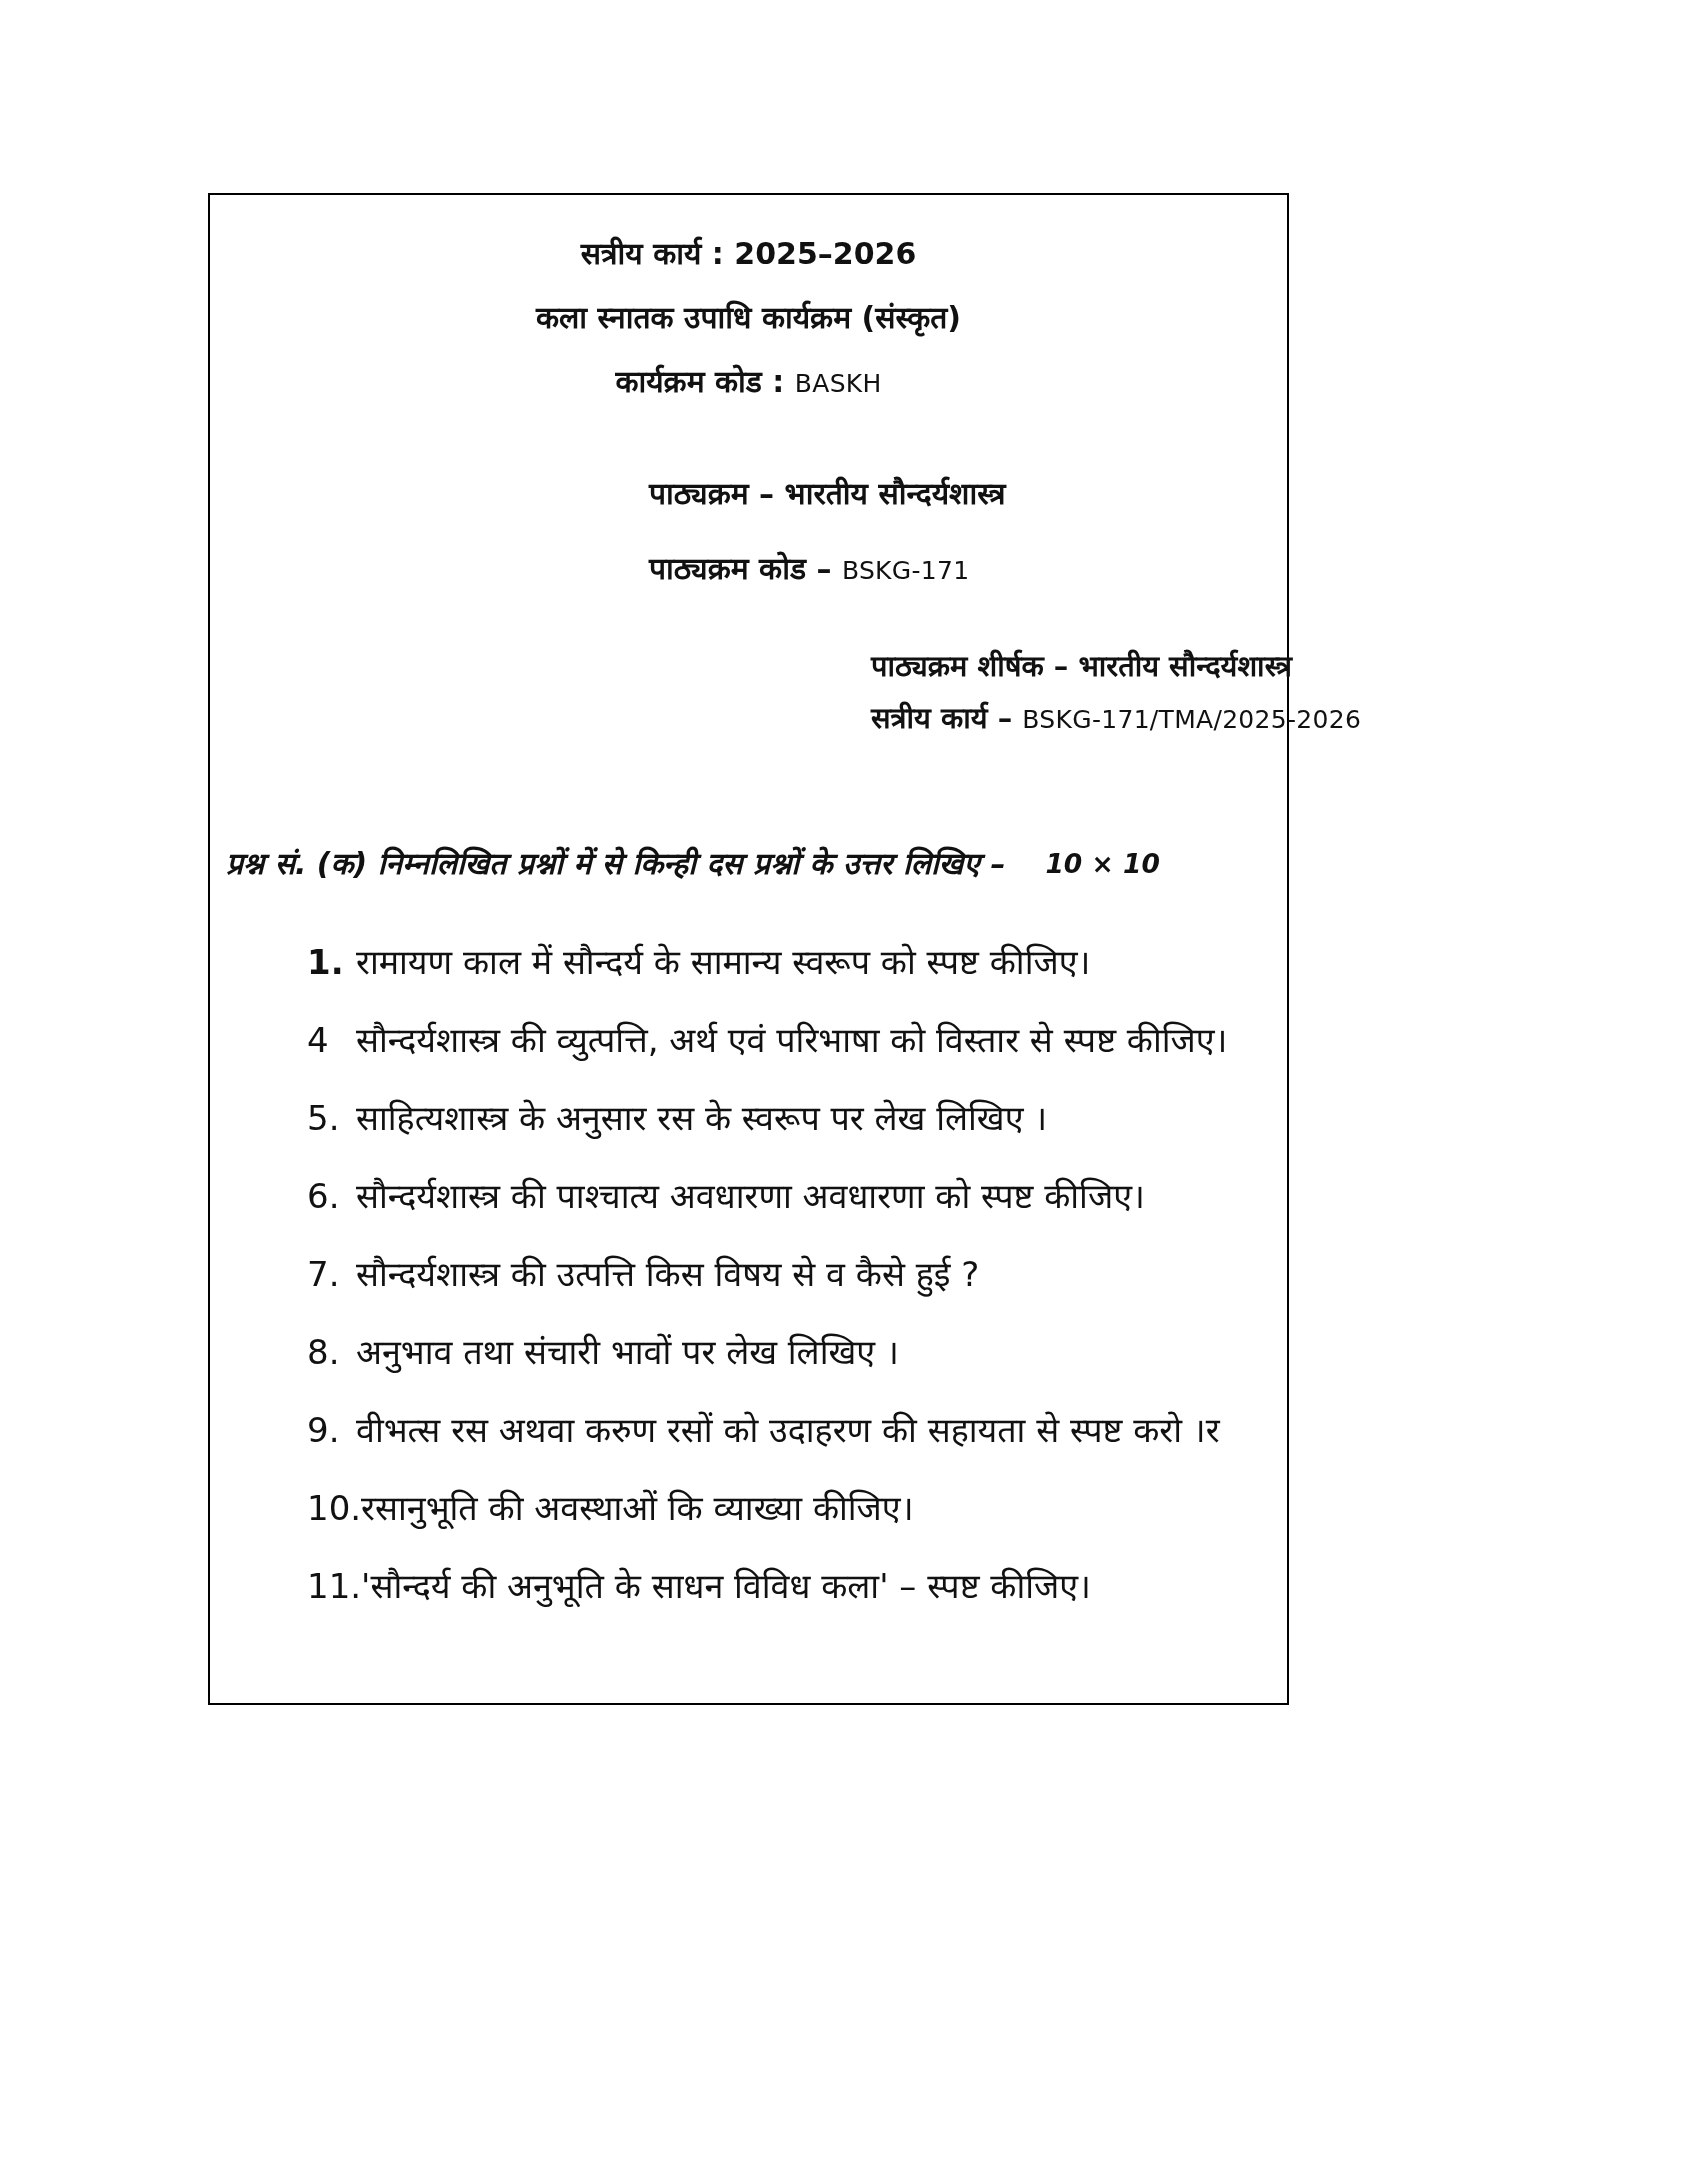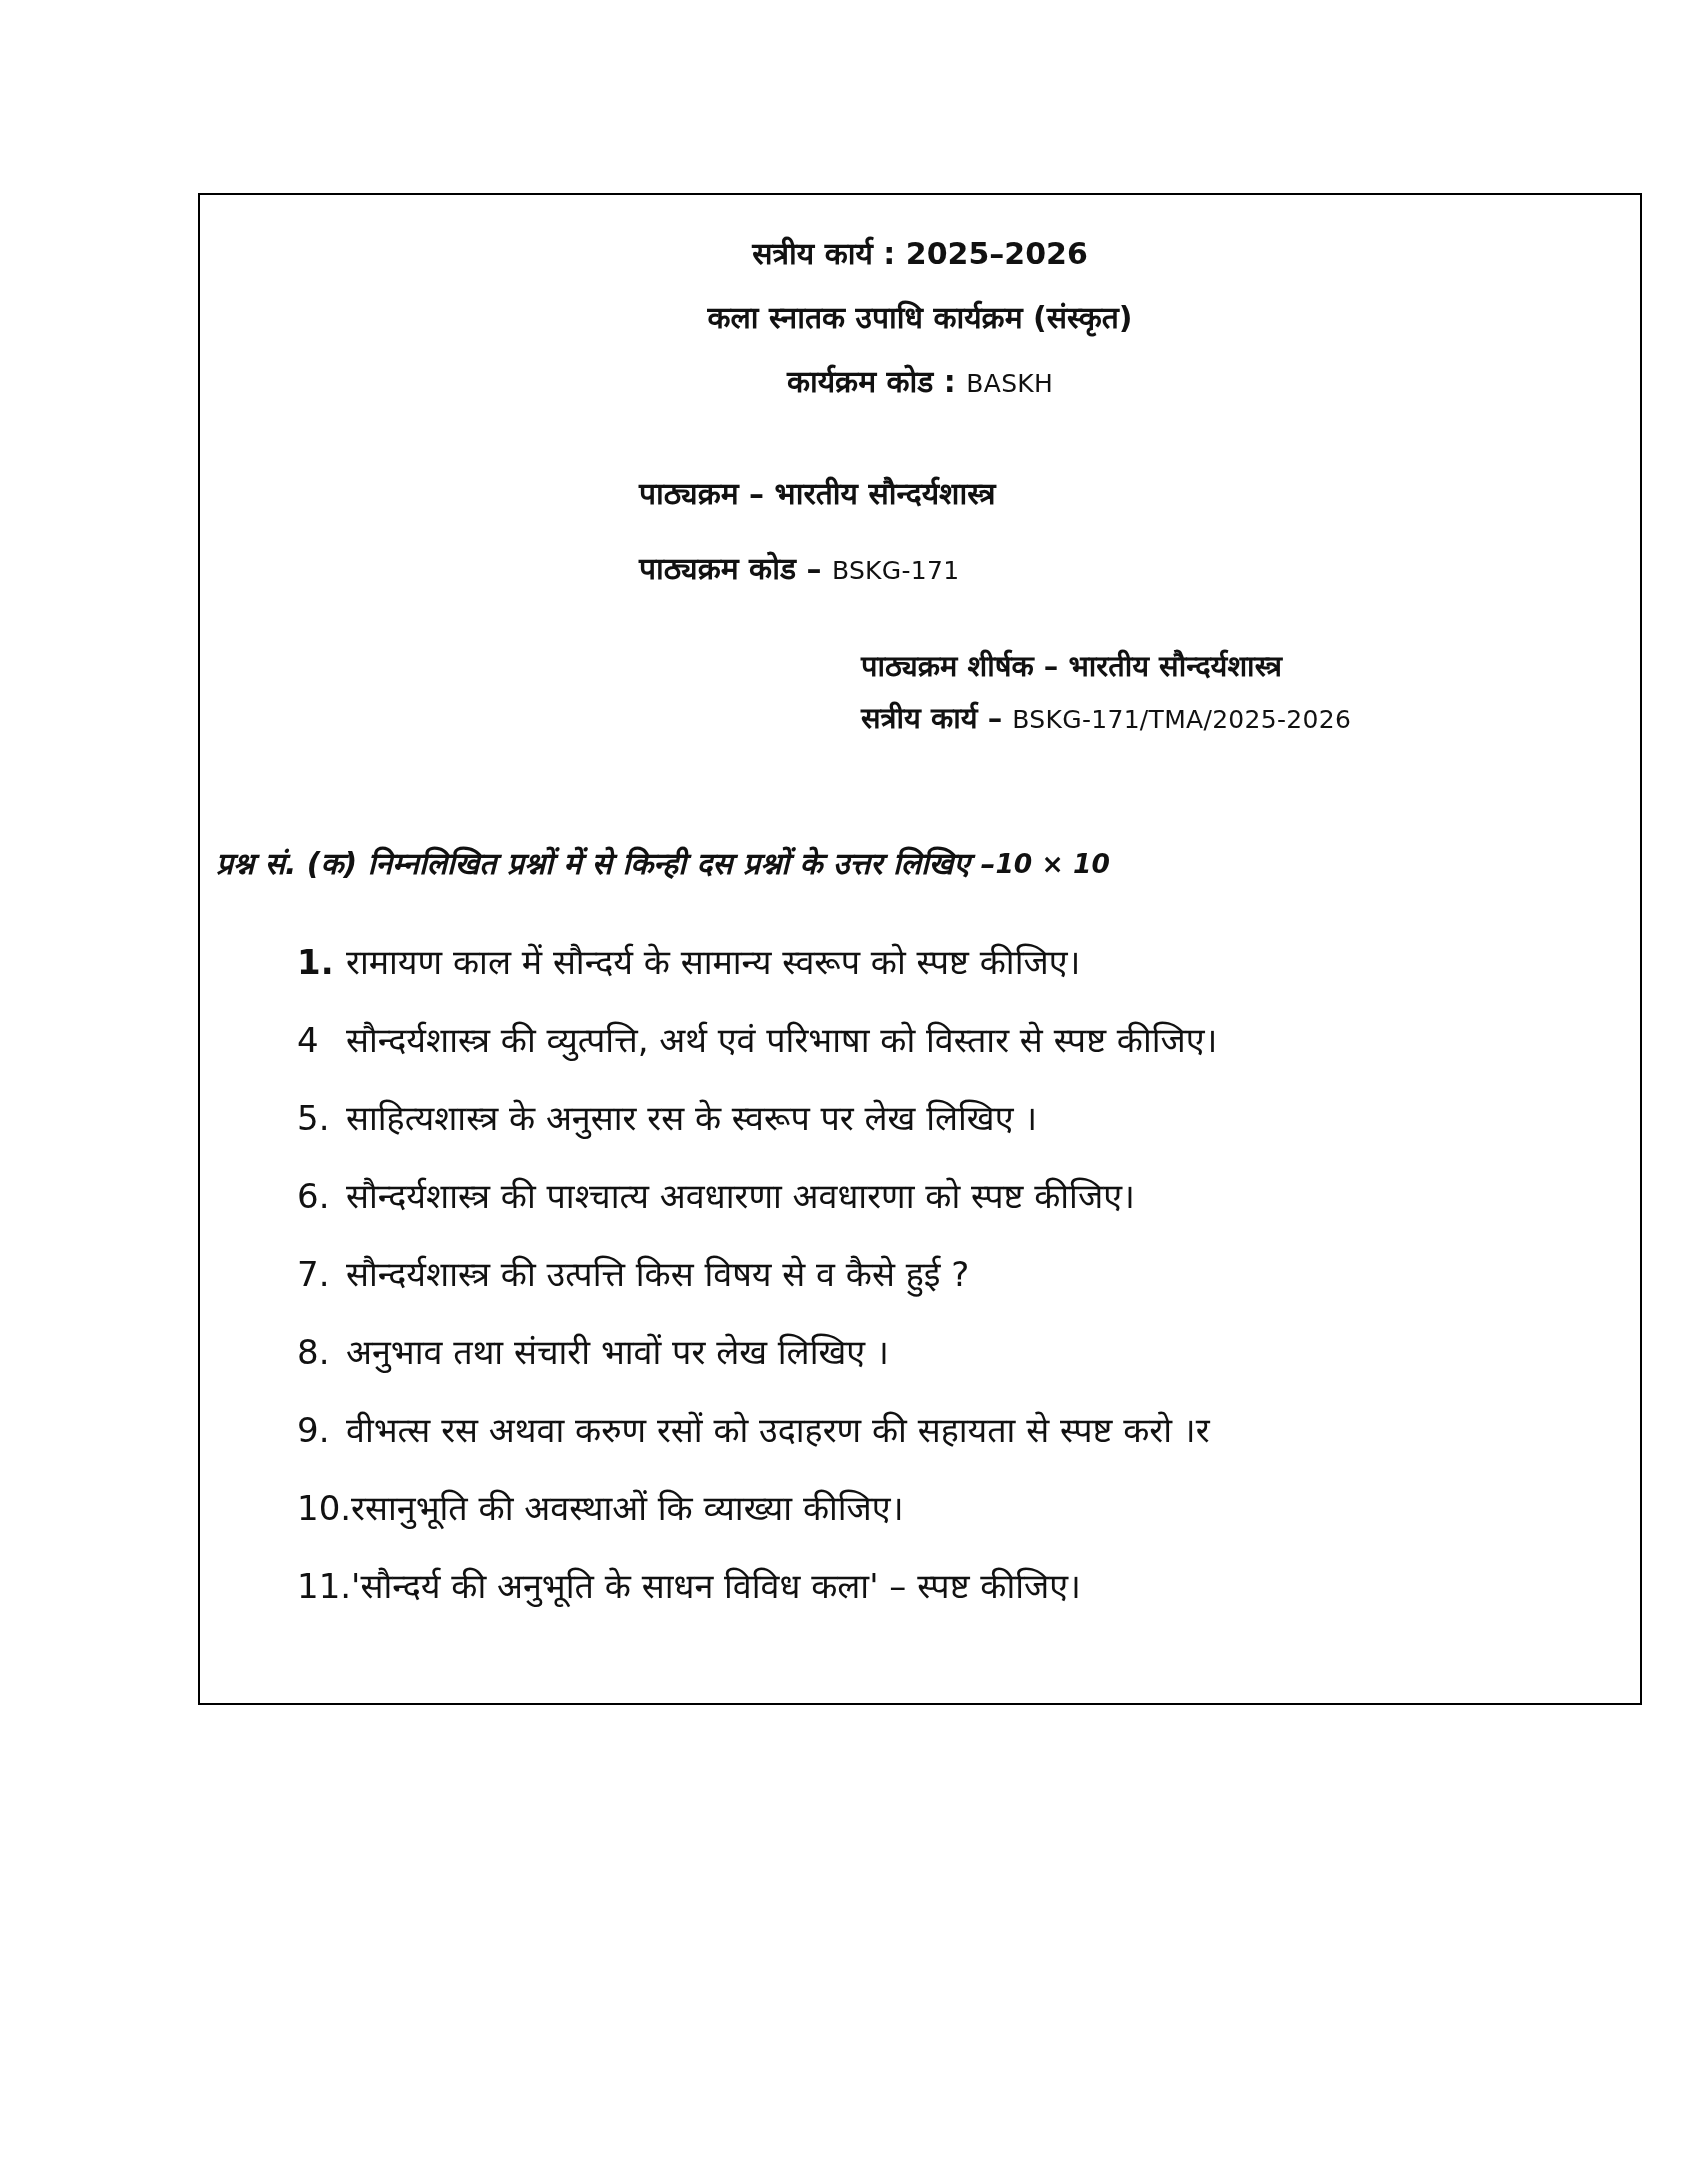--- a/index.html
+++ b/index.html
@@ -9,23 +9,23 @@
   body {
     width: 1687px;
     height: 2183px;
     background: #ffffff;
     position: relative;
     font-family: "DejaVu Sans", sans-serif;
     color: #111111;
   }
   .frame {
     position: absolute;
-    left: 198px;
+    left: 208px;
     top: 193px;
-    width: 1444px;
+    width: 1081px;
     height: 1512px;
     border: 2.6px solid #000000;
     box-sizing: border-box;
     padding: 26.5px 16px 0 16px;
     background: #ffffff;
   }
   .h-center {
     text-align: center;
     font-weight: bold;
     font-size: 30px;
@@ -59,20 +59,21 @@
   .instruction {
     margin-top: 99px;
     display: flex;
     align-items: flex-end;
     font-weight: bold;
     font-size: 30px;
     line-height: 37px;
     font-style: italic;
   }
   .instruction .marks {
+    margin-left: 40px;
     font-size: 26.5px;
     font-weight: bold;
   }
   .q-list {
     margin-top: 63px;
   }
   .q-row {
     padding-left: 81px;
     font-size: 34px;
     line-height: 34px;

